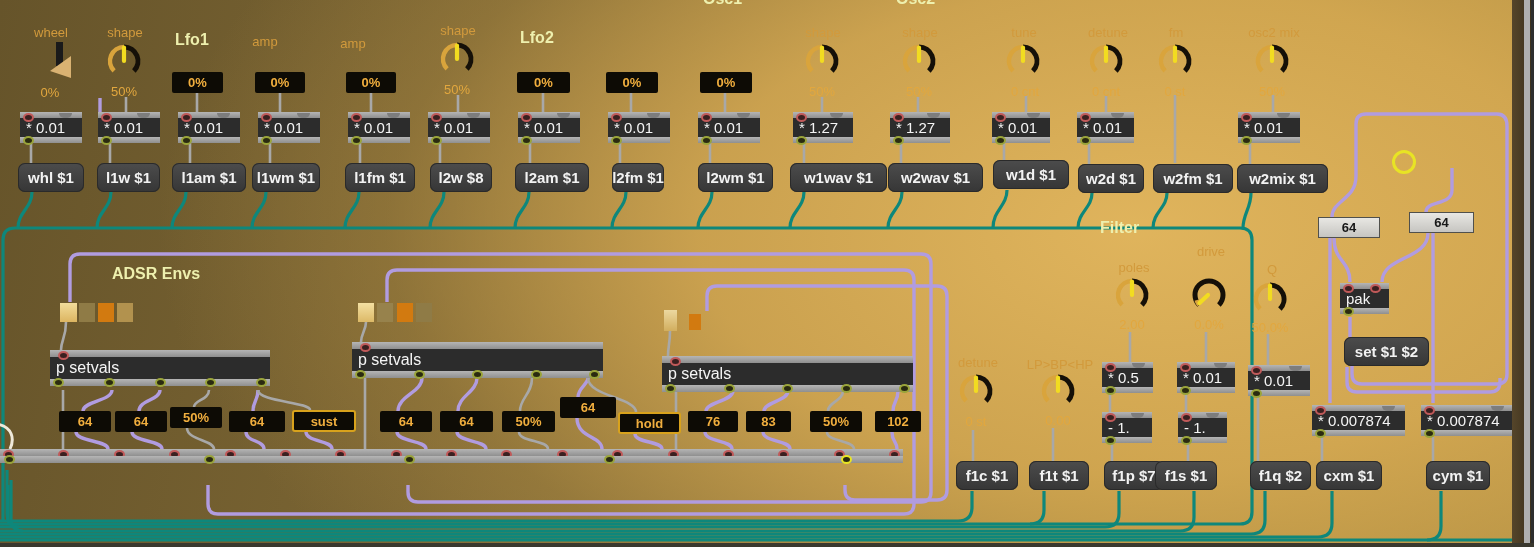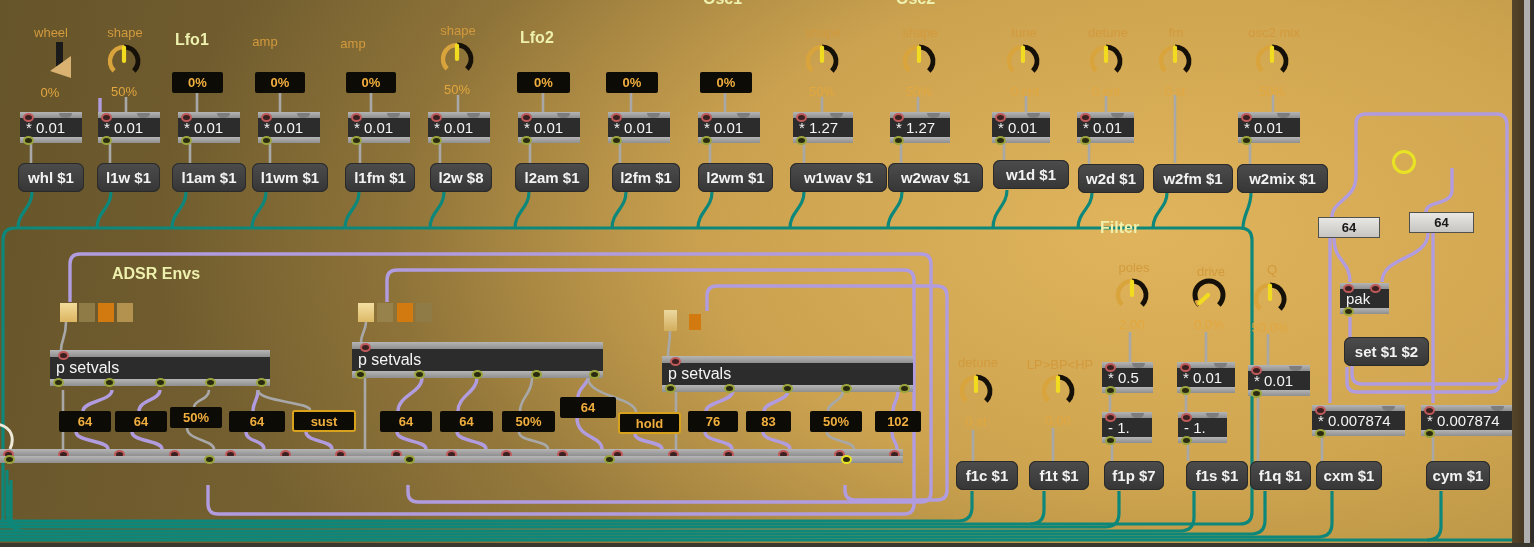--- a/index.html
+++ b/index.html
@@ -255,21 +255,21 @@
         <use href="#knob-up"></use>
       </svg></div>
 <div class="val" style="left:1246px;top:84px;width:52px">50%</div>
 
 <div class="lbl" style="left:1108px;top:260px;width:52px">poles</div>
 <div class="knob" style="left:1110px;top:272px"><svg viewBox="0 0 44 44" width="44" height="44">
         <use href="#knob-up"></use>
       </svg></div>
 <div class="val" style="left:1106px;top:317px;width:52px">2.00</div>
 
-<div class="lbl" style="left:1185px;top:264px;width:52px">drive</div>
+<div class="lbl" style="left:1185px;top:244px;width:52px">drive</div>
 <div class="knob" style="left:1187px;top:272px"><svg viewBox="0 0 44 44" width="44" height="44">
         <use href="#knob-drive"></use>
       </svg></div>
 <div class="val" style="left:1183px;top:317px;width:52px">0.0%</div>
 
 <div class="lbl" style="left:1258px;top:262px;width:28px">Q</div>
 <div class="knob" style="left:1248px;top:276px"><svg viewBox="0 0 44 44" width="44" height="44">
         <use href="#knob-up"></use>
       </svg></div>
 <div class="val" style="left:1244px;top:320px;width:52px">50.0%</div>
@@ -430,25 +430,25 @@
       </div>
       <div class="body">* 0.01</div>
       <div class="strip">
         <span class="out-dot" style="left:3px"></span>
       </div>
     </div>
 
 <div class="msg" style="left:18px;top:163px;width:66px">whl $1</div>
 <div class="msg" style="left:97px;top:163px;width:63px">l1w $1</div>
 <div class="msg" style="left:172px;top:163px;width:74px">l1am $1</div>
-<div class="msg" style="left:252px;top:163px;width:76px">l1wm $1</div>
+<div class="msg" style="left:252px;top:163px;width:68px">l1wm $1</div>
 <div class="msg" style="left:345px;top:163px;width:70px">l1fm $1</div>
 <div class="msg" style="left:430px;top:163px;width:62px">l2w $8</div>
 <div class="msg" style="left:515px;top:163px;width:74px">l2am $1</div>
-<div class="msg" style="left:612px;top:163px;width:68px">l2fm $1</div>
+<div class="msg" style="left:612px;top:163px;width:52px">l2fm $1</div>
 <div class="msg" style="left:698px;top:163px;width:75px">l2wm $1</div>
 <div class="msg" style="left:790px;top:163px;width:97px">w1wav $1</div>
 <div class="msg" style="left:888px;top:163px;width:95px">w2wav $1</div>
 <div class="msg" style="left:993px;top:160px;width:76px">w1d $1</div>
 <div class="msg" style="left:1078px;top:164px;width:66px">w2d $1</div>
 <div class="msg" style="left:1153px;top:164px;width:80px">w2fm $1</div>
 <div class="msg" style="left:1237px;top:164px;width:91px">w2mix $1</div>
 
 <div class="inb" style="left:1318px;top:217px;width:60px">64</div>
 <div class="inb" style="left:1409px;top:212px;width:63px">64</div>
@@ -627,22 +627,22 @@
       </div>
       <div class="body">* 0.007874</div>
       <div class="strip">
         <span class="out-dot" style="left:3px"></span>
       </div>
     </div>
 
 <div class="msg" style="left:956px;top:461px;width:62px">f1c $1</div>
 <div class="msg" style="left:1029px;top:461px;width:60px">f1t $1</div>
 <div class="msg" style="left:1104px;top:461px;width:60px">f1p $7</div>
-<div class="msg" style="left:1186px;top:461px;width:62px">f1s $1</div>
-<div class="msg" style="left:1250px;top:461px;width:61px">f1q $1</div>
+<div class="msg" style="left:1155px;top:461px;width:62px">f1s $1</div>
+<div class="msg" style="left:1250px;top:461px;width:61px">f1q $2</div>
 <div class="msg" style="left:1316px;top:461px;width:66px">cxm $1</div>
 <div class="msg" style="left:1426px;top:461px;width:64px">cym $1</div>
 
 <div class="edge-strip" style="left:1512px;width:22px;background:linear-gradient(90deg,#55452a,#3a2f1b)"></div>
 <div class="edge-strip" style="left:1524px;width:6px;background:#b0b0b0"></div>
 <div class="edge-strip" style="left:1531px;width:3px;background:#2e2e2e"></div>
 <div style="position:absolute;left:0;top:543px;width:1534px;height:4px;background:#39382e;z-index:4"></div>
 
 </div>
 

